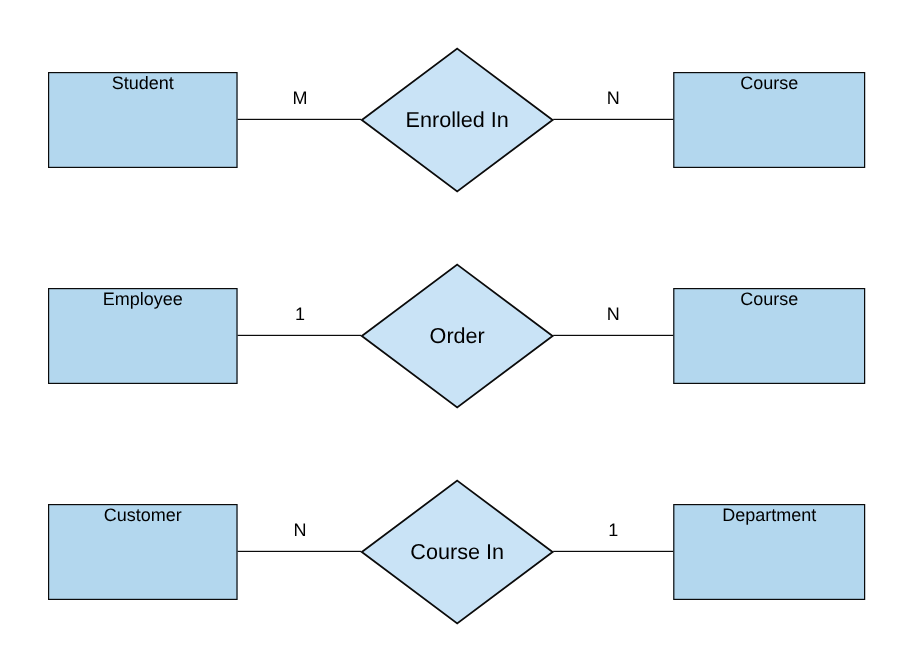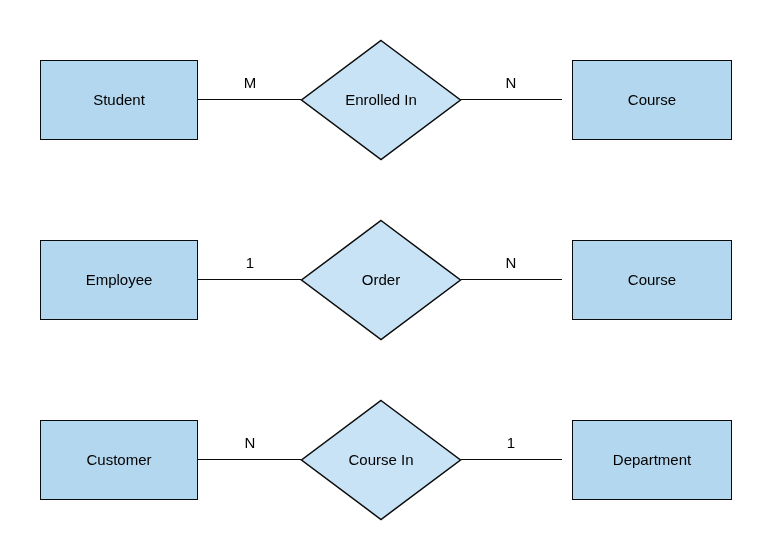--- a/index.html
+++ b/index.html
@@ -12,25 +12,25 @@
   .canvas{position:absolute;inset:0;width:761px;height:560px;}
   .row{position:absolute;left:0;top:0;width:100%;height:0;}
   .row:nth-of-type(1){--cy:100px;}
   .row:nth-of-type(2){--cy:280px;}
   .row:nth-of-type(3){--cy:460px;}
   .entity{
     position:absolute;width:158px;height:80px;box-sizing:border-box;
     top:calc(var(--cy) - 40px);
     background:var(--entity-fill,#B3D7EE);
     border:1.5px solid var(--shape-border,#0b0b0b);
-    display:flex;align-items:center;justify-content:center;
+    display:flex;justify-content:center;
     font-size:15px;line-height:18px;text-align:center;
   }
   .entity.left{left:40px;}
-  .entity.right{left:561px;width:160px;margin-left:11px;}
+  .entity.right{left:561px;width:160px;}
   .line{
     position:absolute;height:0;top:calc(var(--cy) - 1px);
     border-top:1.7px solid var(--line,#0b0b0b);
   }
   .line.left{left:198px;width:103px;}
   .line.right{left:461px;width:101px;}
   .card{
     position:absolute;width:100px;top:calc(var(--cy) - 26px);
     font-size:15px;line-height:18px;text-align:center;
   }
@@ -41,21 +41,21 @@
     width:162px;height:122px;
   }
   .diamond svg{position:absolute;inset:0;width:100%;height:100%;display:block;}
   .diamond polygon{
     fill:var(--relationship-fill,#C9E3F6);
     stroke:var(--shape-border,#0b0b0b);
     stroke-width:1.5;
   }
   .dlabel{
     position:absolute;inset:0;display:flex;align-items:center;justify-content:center;
-    font-size:15px;line-height:18px;text-align:right;
+    font-size:18px;line-height:18px;text-align:right;
   }
 </style>
 </head>
 <body style="--background: #FFFFFF; --entity-fill: #B3D7EE; --relationship-fill: #C9E3F6; --shape-border: #0B0B0B; --line: #0B0B0B; --text: #000000;">
 
 <div class="canvas">
 
   <div class="row">
     <div class="entity left">
       <span>Student</span>

